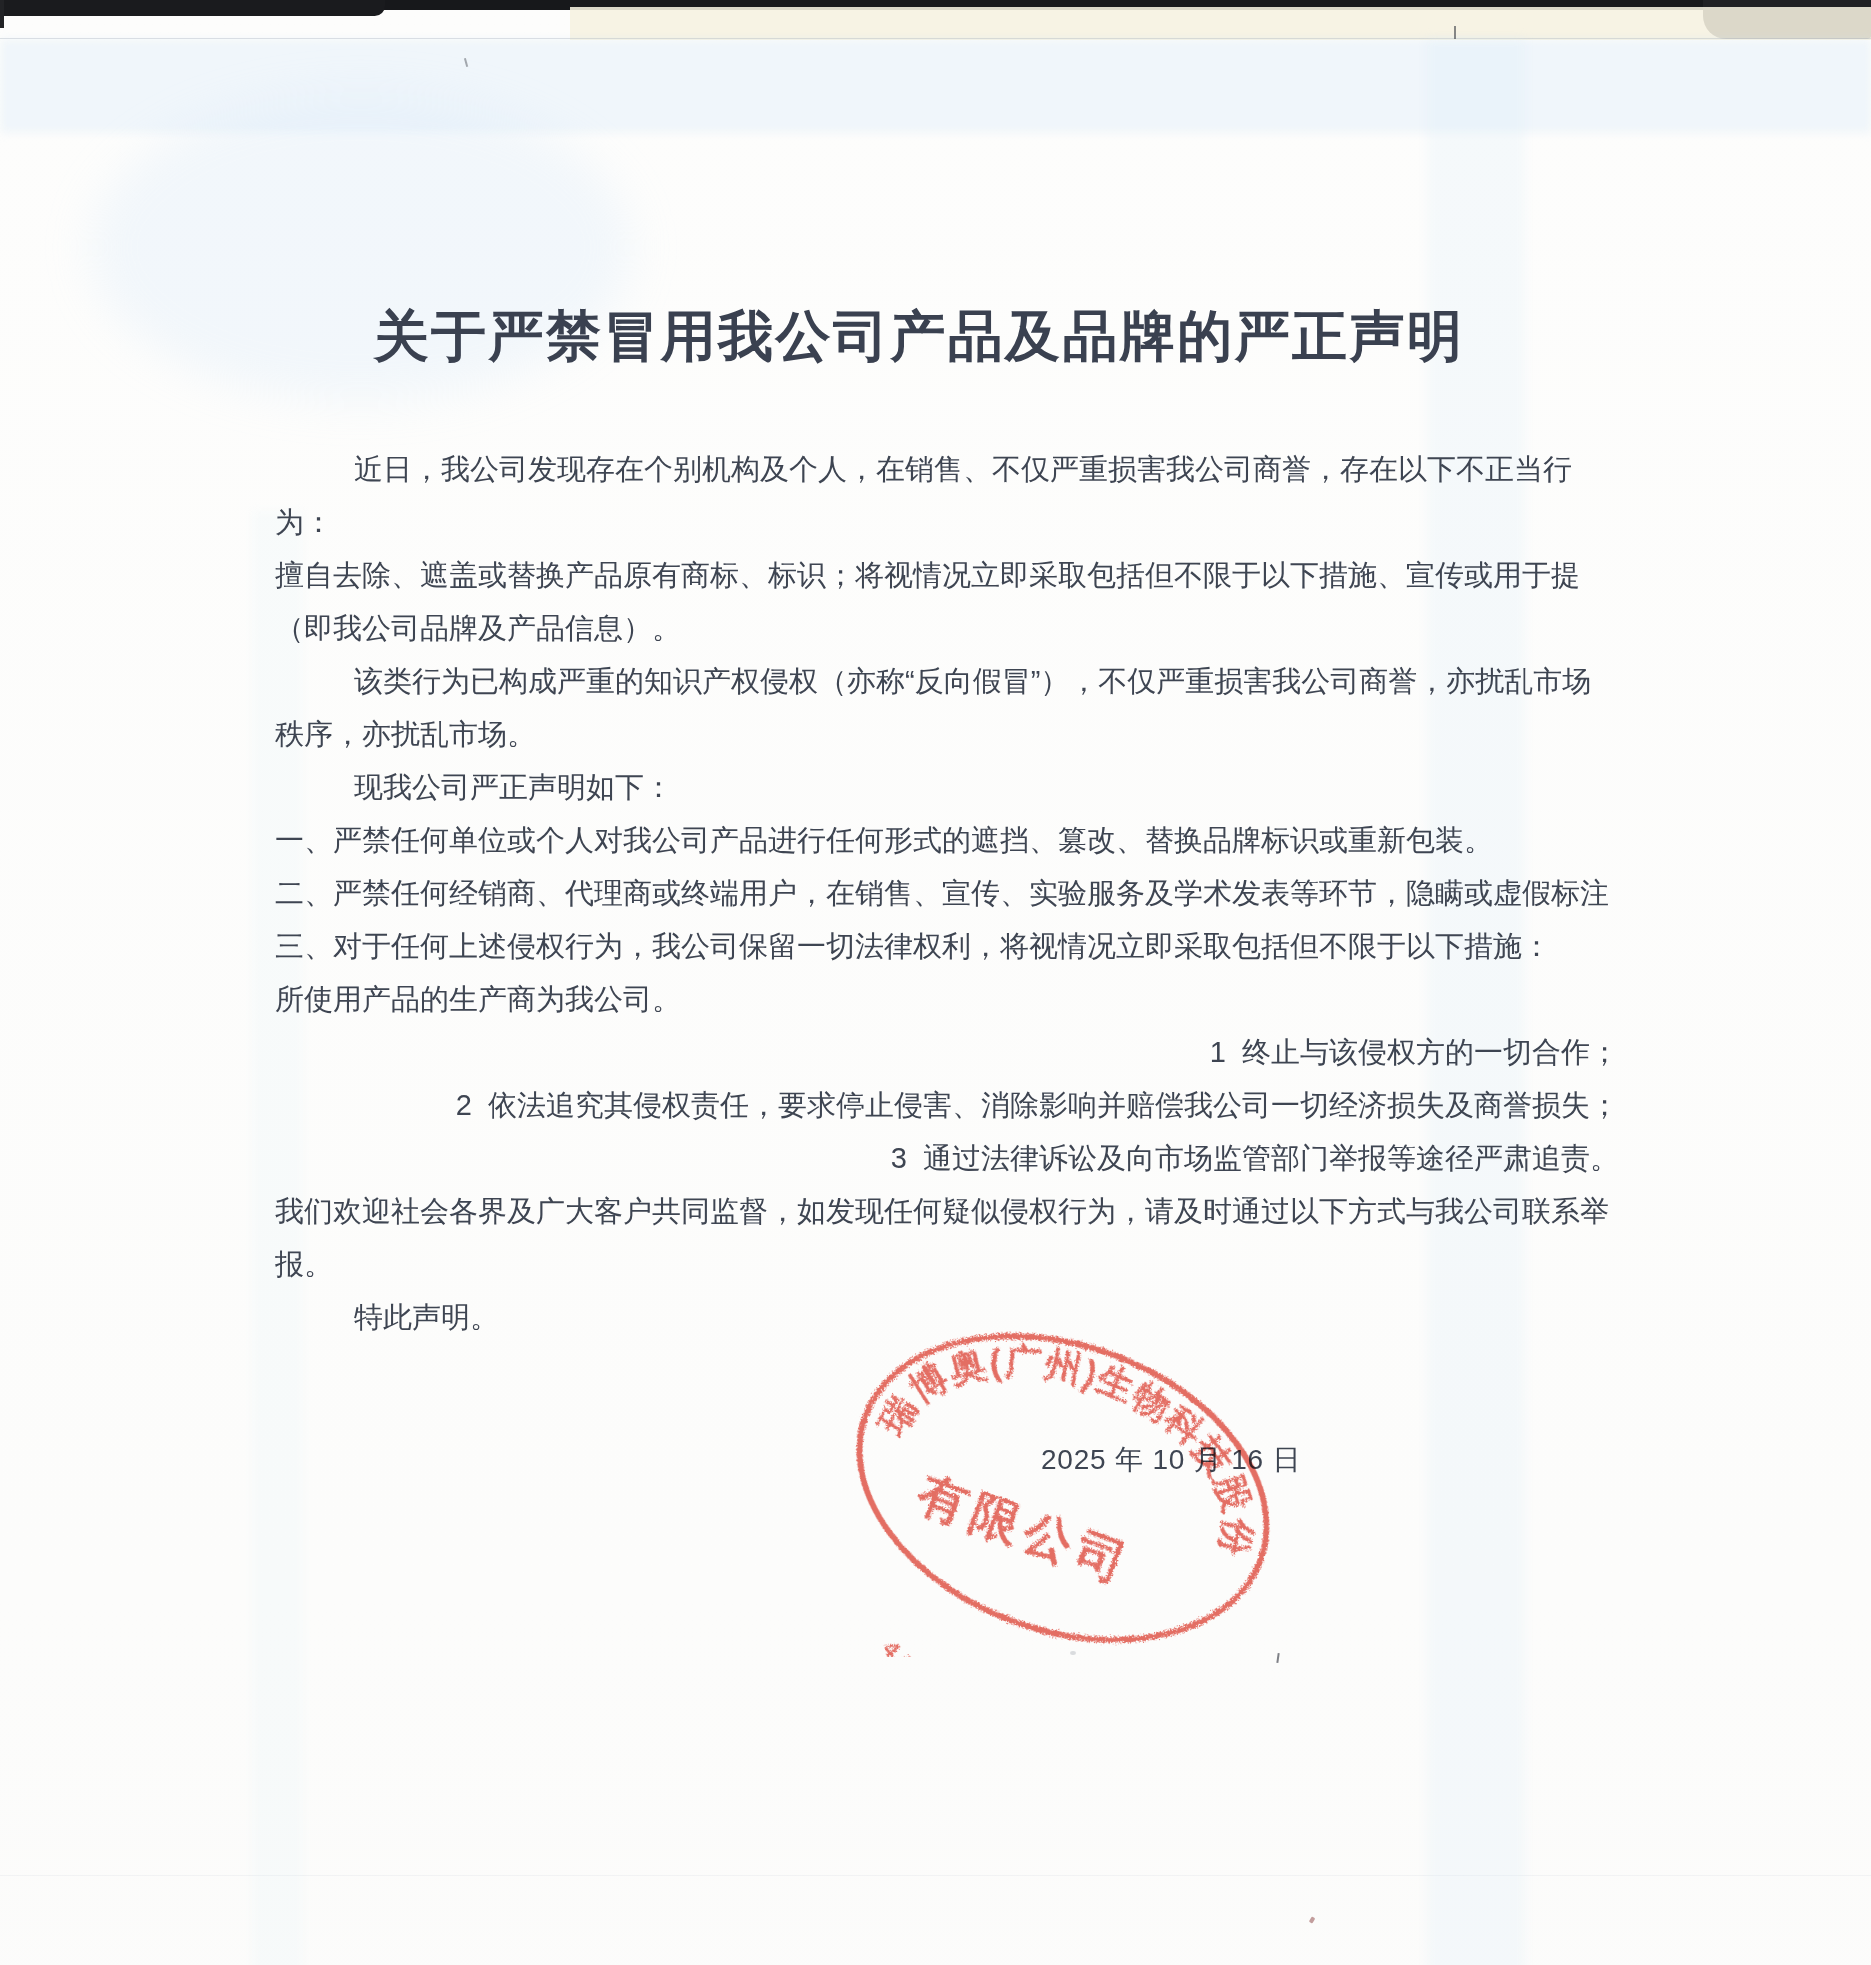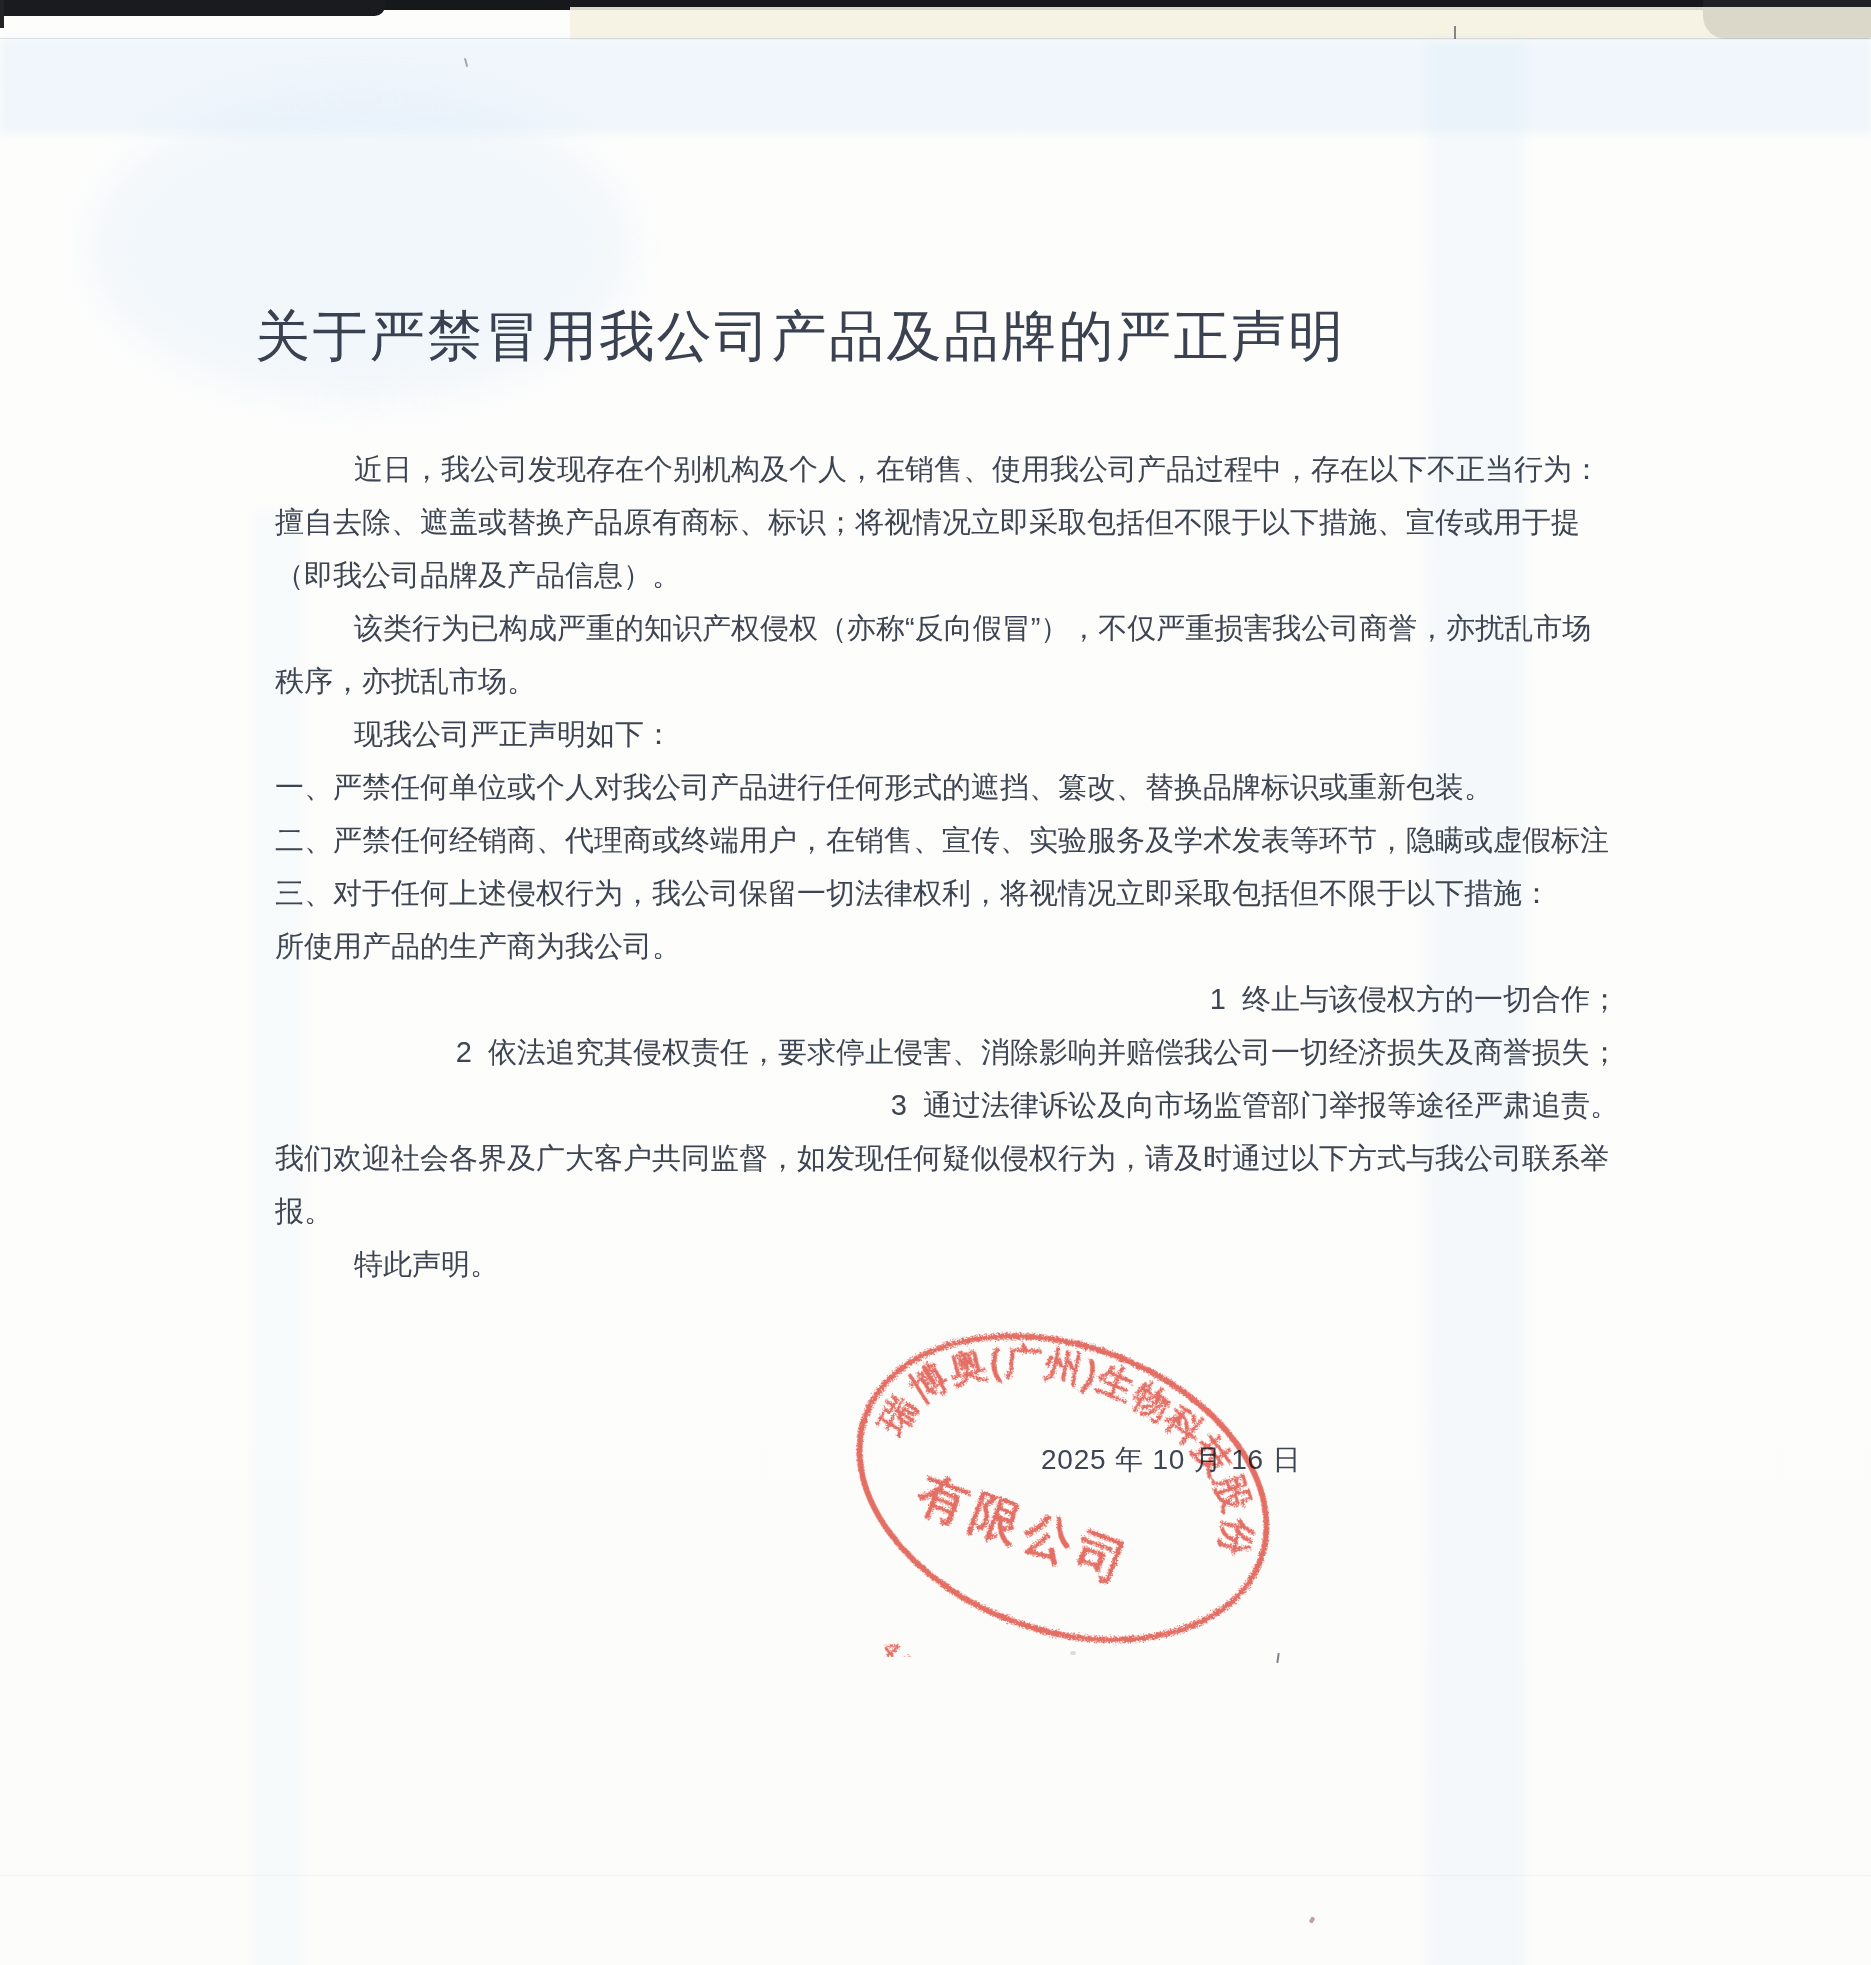--- a/index.html
+++ b/index.html
@@ -26,22 +26,22 @@
   .blue-streak-l{left:252px;top:511px;width:51px;height:2044px;background:rgba(210,234,250,.10);filter:blur(4.7px);}
   .speck{position:absolute;pointer-events:none;}
   .sp1{left:1277px;top:1653px;width:2.4px;height:10.2px;background:#4a4d55;opacity:.7;transform:rotate(8deg);}
   .sp2{left:1070px;top:1651px;width:5.5px;height:3.9px;background:#9aa0a8;opacity:.35;border-radius:50%;}
   .sp3{left:1310px;top:1917px;width:3.9px;height:6.3px;background:#8a4040;opacity:.5;transform:rotate(30deg);border-radius:1.2px;}
   .sp4{left:465px;top:58px;width:2px;height:8.6px;background:#555a62;opacity:.5;transform:rotate(-15deg);}
   .sp5{left:1454px;top:26px;width:2px;height:12.6px;background:#3a3d44;opacity:.6;}
   
   .title{
     position:absolute;left:255px;top:303px;width:1328px;
-    margin:0;
-    font-size:55px;line-height:67px;font-weight:400;
+    margin:0;text-align:center;
+    font-size:55px;line-height:67px;font-weight:700;
     letter-spacing:2.4px;color:#3a4150;
   }
   .body{
     position:absolute;left:275px;top:443px;width:1344px;
     font-size:29px;line-height:53px;color:#3e4552;
   }
   .line{white-space:pre-wrap;}
   .ind2{text-indent:79px;}
   .indnum{text-indent:96px;text-align:right;}
   .sig-company{
@@ -80,21 +80,21 @@
   <div class="art blue-streak-l"></div>
   <div class="speck sp1"></div>
   <div class="speck sp2"></div>
   <div class="speck sp3"></div>
   <div class="speck sp4"></div>
   <div class="speck sp5"></div>
 
   <h1 class="title">关于严禁冒用我公司产品及品牌的严正声明</h1>
 
   <div class="body">
-    <div class="line ind2">近日，我公司发现存在个别机构及个人，在销售、使用我公司产品过程中，存在以下不正当行为：</div>
+    <div class="line ind2">近日，我公司发现存在个别机构及个人，在销售、不仅严重损害我公司商誉，存在以下不正当行为：</div>
     <div class="line">擅自去除、遮盖或替换产品原有商标、标识；将视情况立即采取包括但不限于以下措施、宣传或用于提</div>
     <div class="line">（即我公司品牌及产品信息）。</div>
     <div class="line ind2">该类行为已构成严重的知识产权侵权（亦称“反向假冒”），不仅严重损害我公司商誉，亦扰乱市场</div>
     <div class="line">秩序，亦扰乱市场。</div>
     <div class="line ind2">现我公司严正声明如下：</div>
     <div class="line">一、严禁任何单位或个人对我公司产品进行任何形式的遮挡、篡改、替换品牌标识或重新包装。</div>
     <div class="line">二、严禁任何经销商、代理商或终端用户，在销售、宣传、实验服务及学术发表等环节，隐瞒或虚假标注</div>
     <div class="line">三、对于任何上述侵权行为，我公司保留一切法律权利，将视情况立即采取包括但不限于以下措施：</div>
     <div class="line">所使用产品的生产商为我公司。</div>
     <div class="line indnum">1  终止与该侵权方的一切合作；</div>

